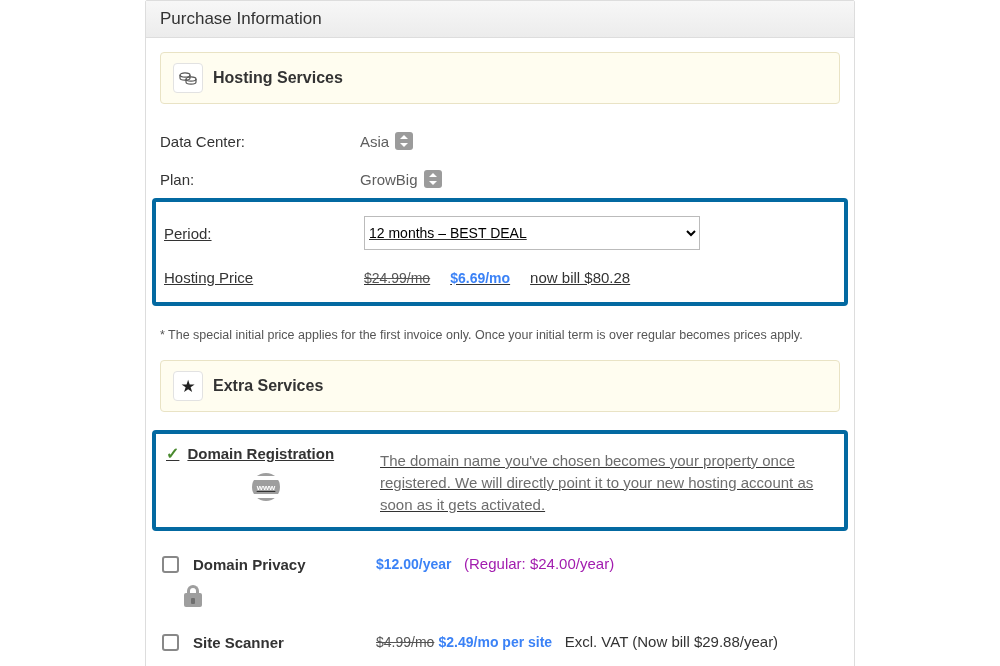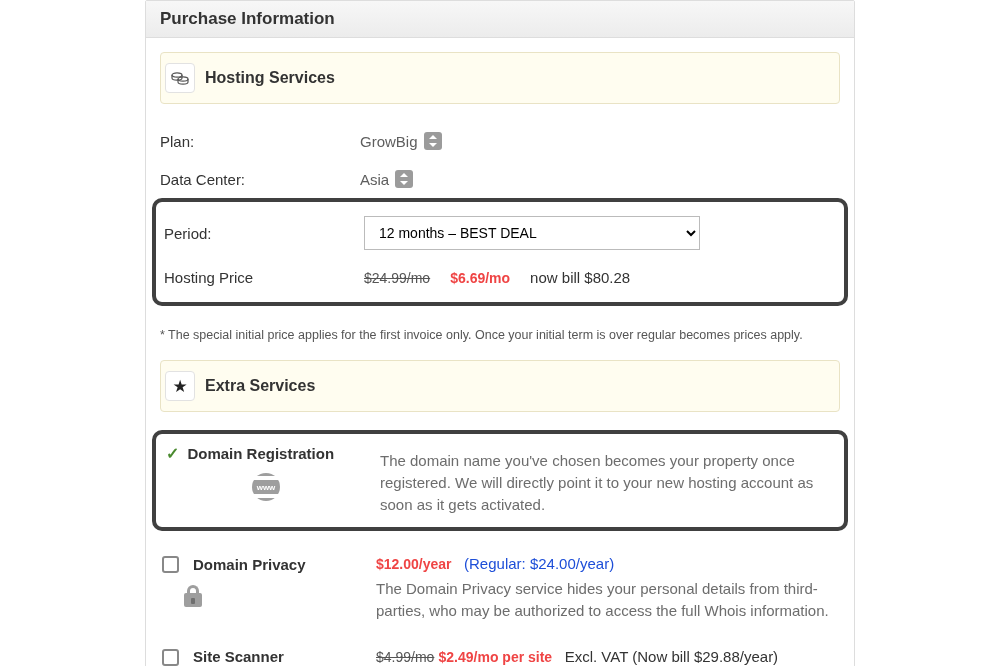--- a/index.html
+++ b/index.html
@@ -12,30 +12,30 @@
   .panel {
     width: 710px;
     margin: 0 auto;
     border: 1px solid #ddd;
     border-radius: 2px;
   }
   .panel-header {
     background: linear-gradient(#f7f7f7, #ececec);
     border-bottom: 1px solid #ddd;
     padding: 8px 14px;
-    font-weight: 700;
+    font-weight: 400;
     font-size: 17px;
     color: #333;
   }
   .panel-body { padding: 14px; }
   .section-band {
     background: #fffdf0;
     border: 1px solid #e9e3c5;
     border-radius: 4px;
-    padding: 10px 4px;
+    padding: 10px 12px;
     display: flex;
     align-items: center;
     gap: 10px;
     margin-bottom: 18px;
   }
   .band-icon-box {
     width: 30px; height: 30px;
     background: #fff;
     border: 1px solid #e2e2e2;
     border-radius: 4px;
@@ -63,55 +63,56 @@
   .badge-updown {
     display: inline-flex;
     align-items: center; justify-content: center;
     width: 18px; height: 18px;
     background: #9b9b9b;
     border-radius: 3px;
     font-size: 11px;
     color: #fff;
   }
   .highlight-red {
-    border: 4px solid #404040;
-    border-radius: 10px;
+    border: 4px solid #0369a1;
+    border-radius: 4px;
     padding: 6px 8px;
     margin: 0 -8px 14px -8px;
+    text-decoration: underline;
   }
   select.period {
     border: 1px solid #bbb;
-    padding: 7px 10px;
+    padding: 7px 0;
     font-size: 14px;
     width: 336px;
     background: #fff;
   }
   .price-line { display: flex; gap: 20px; align-items: baseline; }
   .strike { text-decoration: line-through; color: #555; font-size: 14px; }
-  .green { color: #ef4444; font-weight: 600; font-size: 14px; }
+  .green { color: #3b82f6; font-weight: 600; font-size: 14px; }
   .disclaimer { font-size: 12.5px; color: #555; padding: 8px 0 18px 0; }
   .service-row {
     display: flex;
     padding: 10px 0 16px 0;
     gap: 16px;
   }
   .service-left {
     width: 200px;
     display: flex;
     flex-direction: column;
     align-items: flex-start;
     gap: 6px;
     padding-left: 2px;
   }
   .service-title { font-weight: 700; font-size: 15px; color: #333; display:flex; align-items:center; gap:8px;}
   .service-icon { margin: 4px 0 0 20px; }
   .service-right { flex: 1; }
   .service-price { font-size: 15px; }
   .service-desc { color: #6d6d6d; font-size: 15px; margin-top: 6px; line-height: 1.45; }
-  .regular { color: #1d4ed8; }
+  .regular { color: #a21caf; }
   input[type="checkbox"].cb {
     width: 17px; height: 17px;
     border: 2px solid #888;
     border-radius: 3px;
     appearance: none;
     background: #fff;
     margin-right: 6px;
     margin-top: 1px;
   }
   .check-icon { color: #4a8a2f; font-size: 16px; font-weight: bold; }
@@ -151,35 +152,35 @@
             <ellipse cx="6" cy="4" rx="5" ry="2.2" fill="none" stroke="#555" stroke-width="1.2"></ellipse>
             <path d="M1 4v3c0 1.2 2.2 2.2 5 2.2s5-1 5-2.2V4" fill="none" stroke="#555" stroke-width="1.2"></path>
             <ellipse cx="12" cy="8" rx="5" ry="2.2" fill="none" stroke="#555" stroke-width="1.2"></ellipse>
             <path d="M7 8v3c0 1.2 2.2 2.2 5 2.2s5-1 5-2.2V8" fill="none" stroke="#555" stroke-width="1.2"></path>
           </svg>
       </div>
       <div class="band-title">Hosting Services</div>
     </div>
 
     <div class="row">
-      <div class="row-label">Plan:</div>
+      <div class="row-label">Data Center:</div>
       <div class="row-value">
-        <span>GrowBig</span>
+        <span>Asia</span>
         <span class="badge-updown">
           <svg width="10" height="12" viewBox="0 0 10 12">
               <path d="M5 0 L9 4 H1 Z M5 12 L1 8 H9 Z" fill="#fff"></path>
             </svg>
         </span>
       </div>
     </div>
 
     <div class="row">
-      <div class="row-label">Data Center:</div>
+      <div class="row-label">Plan:</div>
       <div class="row-value">
-        <span>Asia</span>
+        <span>GrowBig</span>
         <span class="badge-updown">
           <svg width="10" height="12" viewBox="0 0 10 12">
               <path d="M5 0 L9 4 H1 Z M5 12 L1 8 H9 Z" fill="#fff"></path>
             </svg>
         </span>
       </div>
     </div>
 
     <div class="highlight-red">
       <div class="row">
@@ -239,21 +240,20 @@
               <div class="lock-keyhole"></div>
             </div>
         </div>
       </div>
       <div class="service-right">
         <div class="service-price">
           <span class="green">$12.00/year</span>
           &nbsp;
           <span class="regular">(Regular: $24.00/year)</span>
         </div>
-        <div class="service-desc">The Domain Privacy service hides your personal details from third-parties, who may be authorized to access the full Whois information.</div>
       </div>
     </div>
 
     <div class="service-row">
       <div class="service-left">
         <div class="service-title">
           <input type="checkbox" class="cb" style="">
           <span>Site Scanner</span>
         </div>
 

